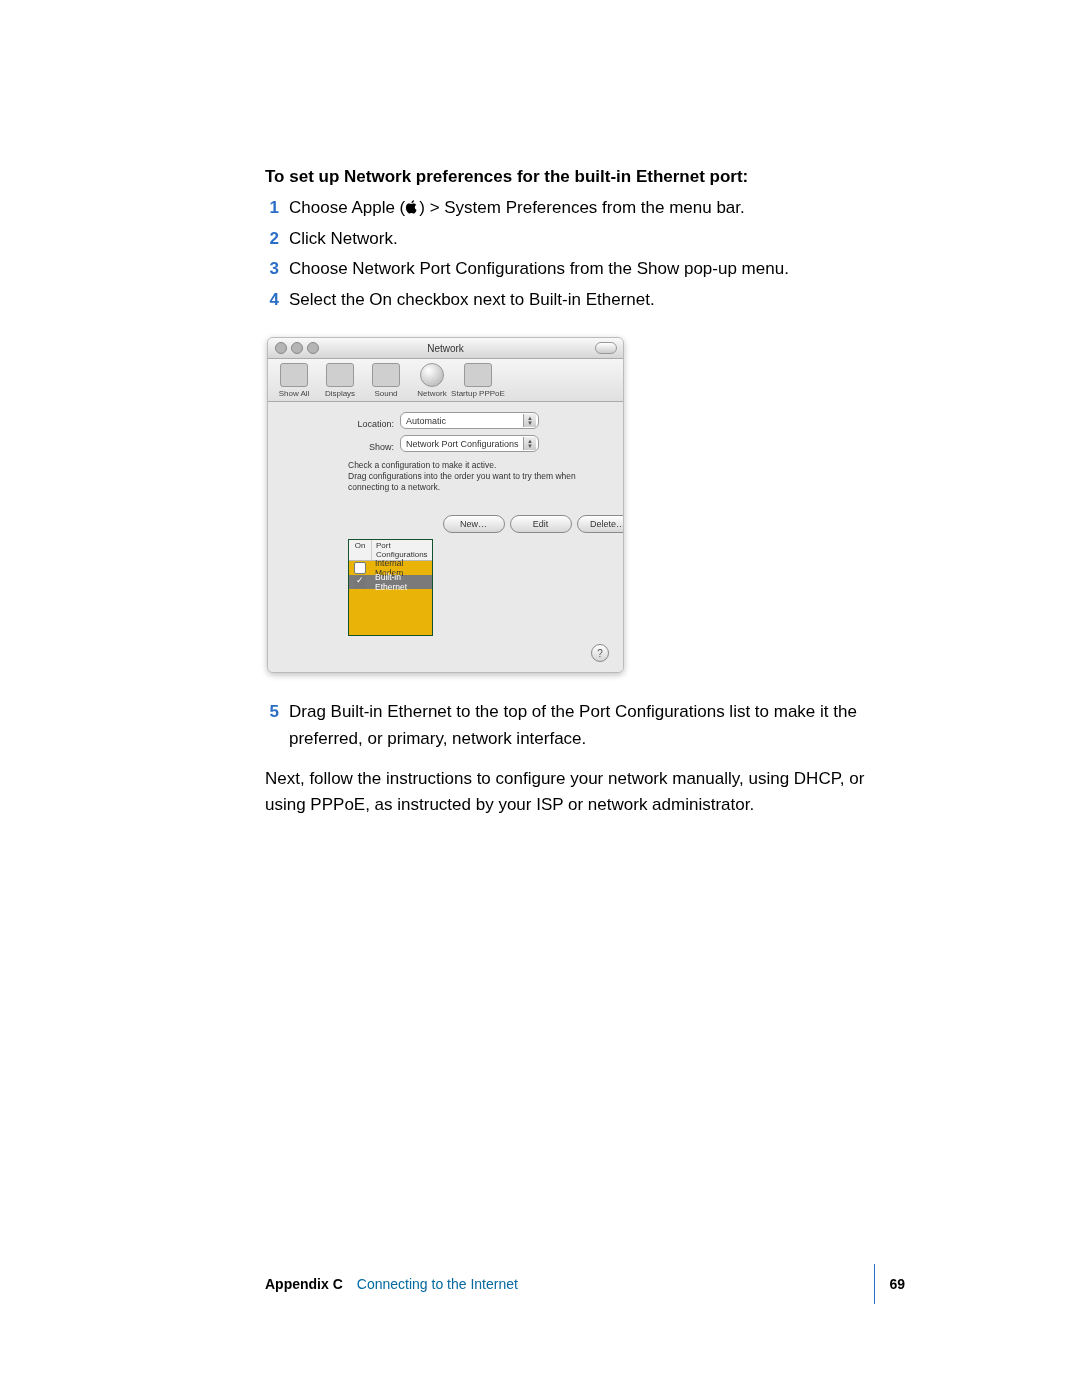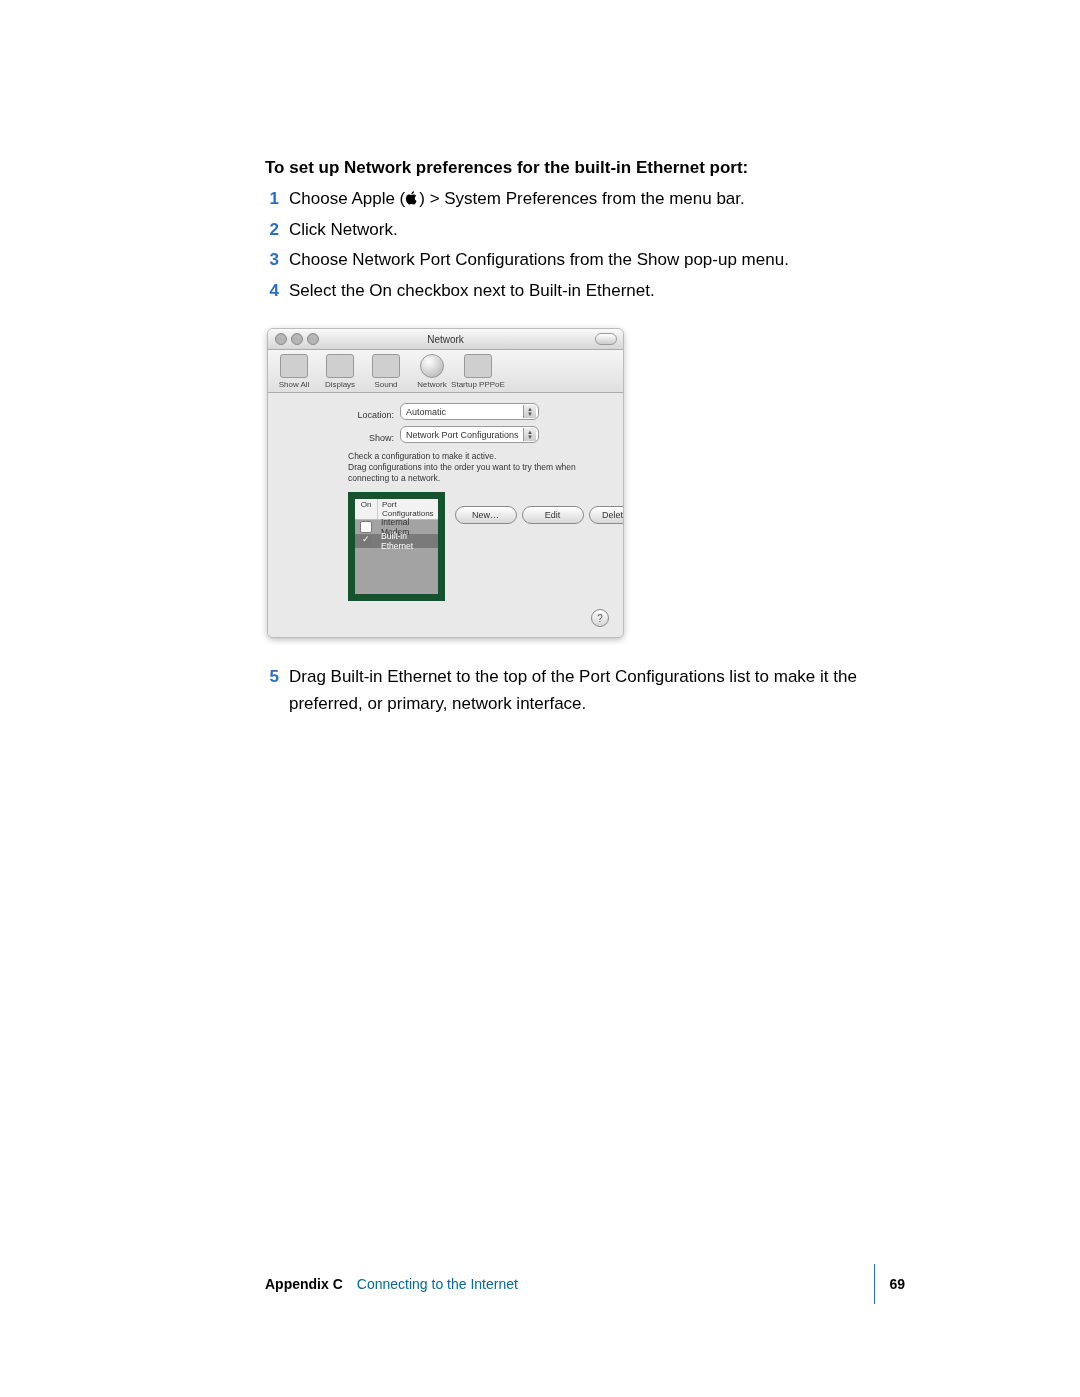--- a/index.html
+++ b/index.html
@@ -5,21 +5,21 @@
   html,body{margin:0;padding:0;}
   body{
     width:1080px;height:1397px;
     background:#fff;
     font-family:"Helvetica Neue",Helvetica,Arial,sans-serif;
     color:#000;
     position:relative;
   }
   .page{
     position:absolute;
-    left:265px;top:156px;width:640px;
+    left:265px;top:165px;width:640px;
   }
   .heading{
     font-weight:600;font-size:17px;line-height:1.4;
     margin-bottom:6px;
   }
   .step{
     display:flex;gap:10px;font-size:17px;line-height:1.55;
     margin-bottom:4px;
   }
   .step .num{color:#2a6ec6;font-weight:600;min-width:14px;text-align:right;}
@@ -71,22 +71,23 @@
   .select .arrows{
     width:12px;height:13px;border-left:1px solid #999;
     background:linear-gradient(#eee,#ccc);
     display:flex;flex-direction:column;align-items:center;justify-content:center;
     font-size:6px;line-height:5px;color:#555;
   }
   .hint{font-size:8.5px;margin:8px 0 8px 66px;line-height:1.3;color:#333;}
 
   .listwrap{display:flex;gap:10px;margin-left:66px;}
   .listbox{
-    width:160px;height:95px;background:#a3a3a3;border:7px solid #14532d;
+    width:160px;height:95px;background:#eab308;border:1px solid #14532d;
     font-size:8.5px;
+    margin-top:38px;
   }
   .lhead{display:flex;background:#f2f2f2;border-bottom:1px solid #bbb;}
   .lhead .c1{width:22px;text-align:center;border-right:1px solid #ccc;padding:1px 0;font-size:8px;}
   .lhead .c2{flex:1;padding:1px 4px;font-size:8px;}
   .lrow{display:flex;align-items:center;height:14px;}
   .lrow .c1{width:22px;display:flex;justify-content:center;}
   .lrow .c2{flex:1;padding:0 4px;}
   .lrow.sel{background:#7a7a7a;color:#fff;}
   .chk{width:10px;height:10px;border:1px solid #777;border-radius:2px;background:#fff;position:relative;}
   .chk.checked{background:#777;}
@@ -234,20 +235,21 @@
 
       <div class="helpbtn">?</div>
     </div>
 
   </div>
 
   <div class="step" style="margin-top:26px;">
     <span class="num">5</span>
     <span>Drag Built-in Ethernet to the top of the Port Configurations list to make it the preferred, or primary, network interface.</span>
   </div>
+  <div class="para">Next, follow the instructions to configure your network manually, using DHCP, or using PPPoE, as instructed by your ISP or network administrator.</div>
 </div>
 
 <div class="pagefoot">
   <span class="appendix">Appendix C</span>
   <span class="title">Connecting to the Internet</span>
   <span class="sep"></span>
   <span class="vline"></span>
   <span class="pg">69</span>
 </div>
 

